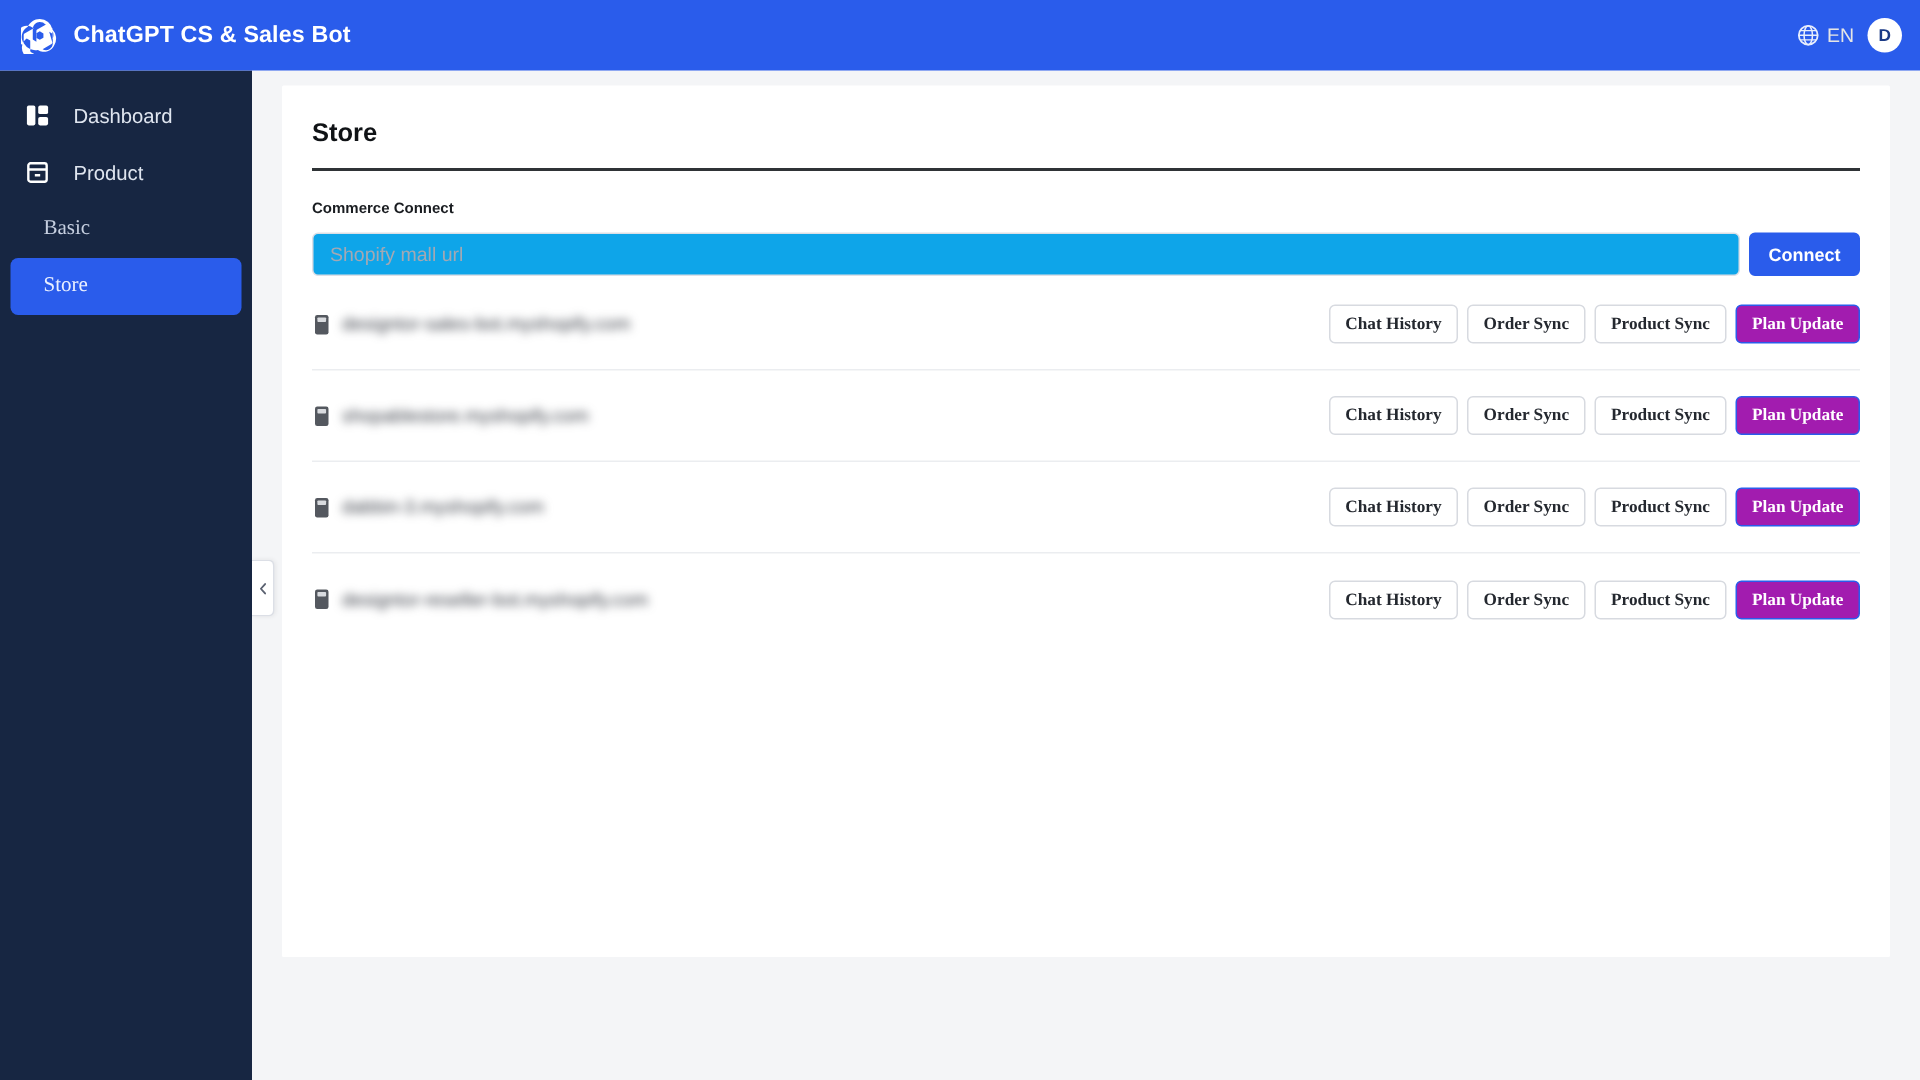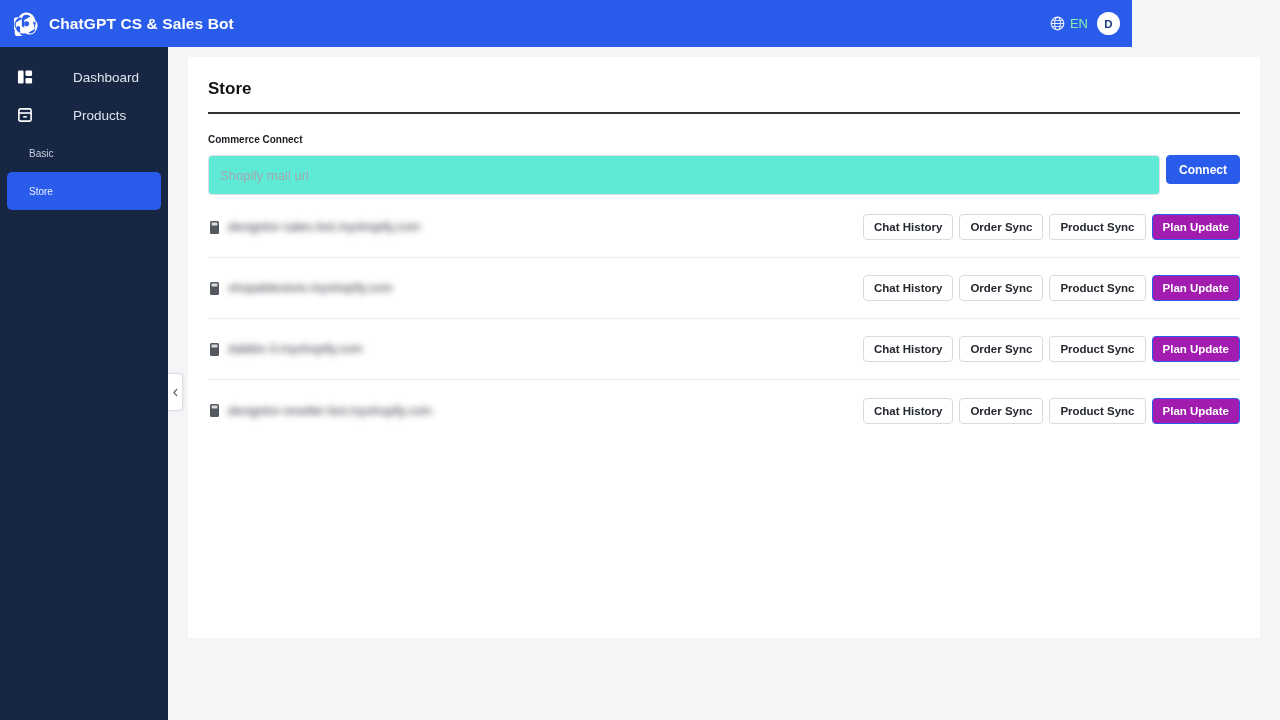--- a/index.html
+++ b/index.html
@@ -6,41 +6,41 @@
   html, body {
     width: 1280px; height: 720px;
     font-family: "Liberation Sans", sans-serif;
     background: #f4f5f7;
     overflow: hidden;
   }
 
   
   #app-header {
     position: absolute; top: 0; left: 0;
-    width: 1132px; height: 47px;
+    width: 1280px; height: 47px;
     background: #2a5ceb;
     display: flex; align-items: center;
     z-index: 20;
   }
   #brand {
     display: flex; align-items: center; gap: 10px;
     margin-left: 14px;
   }
   #brand-logo { width: 25px; height: 25px; display: block; }
   #brand-title {
     color: #ffffff; font-size: 15.5px; font-weight: bold;
     letter-spacing: .1px; white-space: nowrap;
   }
   #header-right {
     margin-left: auto; display: flex; align-items: center;
     gap: 9px; margin-right: 12px;
   }
   #lang-switch {
     display: flex; align-items: center; gap: 5px;
-    color: #86efac; font-size: 13px; cursor: pointer;
+    color: #e5e5e5; font-size: 13px; cursor: pointer;
   }
   #globe-icon { width: 15px; height: 15px; display: block; }
   #user-avatar {
     width: 23px; height: 23px; border-radius: 50%;
     background: #ffffff; color: #1b3a86;
     font-size: 11.5px; font-weight: bold;
     display: flex; align-items: center; justify-content: center;
     cursor: pointer;
   }
 
@@ -49,38 +49,38 @@
     position: absolute; top: 47px; left: 0;
     width: 168px; height: 673px;
     background: #172642;
     padding-top: 11px;
     z-index: 10;
   }
   .nav-item {
     display: flex; align-items: center;
     height: 38px; padding: 0 16px;
     color: #dfe5ef; font-size: 13.5px;
-    cursor: pointer; position: relative; gap: 24px;
+    cursor: pointer; position: relative;
   }
   .nav-item .nav-icon {
     width: 17px; height: 17px; flex: 0 0 17px;
     margin-right: 16px; display: flex;
     align-items: center; justify-content: center;
   }
   .nav-item .nav-icon svg { display: block; }
   .nav-label { white-space: nowrap; }
   .nav-caret {
     margin-left: auto; width: 9px; height: 9px;
     opacity: .75;
   }
   .sub-item {
     display: flex; align-items: center;
     height: 38px; margin: 0 7px;
     padding-left: 22px; border-radius: 5px;
-    color: #c6cfe0; font-size: 10px; cursor: pointer;
+    color: #c6cfe0; font-size: 14px; cursor: pointer; font-family: Liberation Serif, serif;
   }
   .sub-item.active { background: #2a5ceb; color: #eaf0ff; }
 
   
   #sidebar-toggle {
     position: absolute; left: 168px; top: 373px;
     width: 15px; height: 38px;
     background: #ffffff;
     border: 1px solid #dcdfe6;
     border-left: none;
@@ -108,25 +108,25 @@
     font-size: 17px; font-weight: bold; color: #101316;
     padding: 22px 0 13px 0;
     border-bottom: 2px solid #2f3336;
   }
   .section-label {
     font-size: 10px; font-weight: bold; color: #1a1d21;
     margin-top: 20px; margin-bottom: 10px;
   }
   #connect-row { display: flex; align-items: stretch; gap: 6px; }
   #mall-url-input {
-    flex: 1 1 auto; height: 40px;
+    flex: 1 1 auto; height: 29px;
     border: 1px solid #dcdfe6; border-radius: 4px;
     padding: 0 11px; font-size: 13px; color: #2b2f36;
     font-family: "Liberation Sans", sans-serif;
-    background: #5eead4; outline: none;
+    background: #0ea5e9; outline: none;
   }
   #mall-url-input::placeholder { color: #a3a8b3; }
   #connect-button {
     background: #2a5ceb; color: #ffffff;
     border: 1px solid #2a5ceb; border-radius: 4px;
     font-size: 12px; font-weight: bold;
     padding: 0 12px; height: 29px; cursor: pointer;
     font-family: "Liberation Sans", sans-serif;
     white-space: nowrap;
   }
@@ -149,21 +149,21 @@
     white-space: nowrap;
   }
   .row-actions {
     margin-left: auto; display: flex; align-items: center; gap: 6px;
   }
   .act-btn {
     height: 26px; padding: 0 10px;
     border: 1px solid #d7dae0; border-radius: 4px;
     background: #ffffff; color: #24282f;
     font-size: 11.5px; font-weight: bold; cursor: pointer;
-    font-family: Liberation Sans, sans-serif;
+    font-family: Liberation Serif, serif;
     white-space: nowrap;
     display: flex; align-items: center;
   }
   .act-btn.primary {
     background: #a21caf; border-color: #2a5ceb; color: #ffffff;
   }
 </style>
 </head>
 <body>
 
@@ -209,21 +209,21 @@
 
 
   <div class="nav-item">
     <span class="nav-icon">
       <svg viewBox="0 0 17 17" width="16" height="16" aria-hidden="true">
         <rect x="2" y="2" width="13" height="13" rx="1.6" fill="none" stroke="#ffffff" stroke-width="1.7"></rect>
         <line x1="2" y1="6.4" x2="15" y2="6.4" stroke="#ffffff" stroke-width="1.7"></line>
         <line x1="6.6" y1="10.4" x2="10.4" y2="10.4" stroke="#ffffff" stroke-width="1.7"></line>
       </svg>
     </span>
-    <span class="nav-label">Products</span>
+    <span class="nav-label">Product</span>
   </div>
 
 
   <div class="sub-item">
     <span>Basic</span>
   </div>
   <div class="sub-item active">
     <span>Store</span>
   </div>
 </div>

